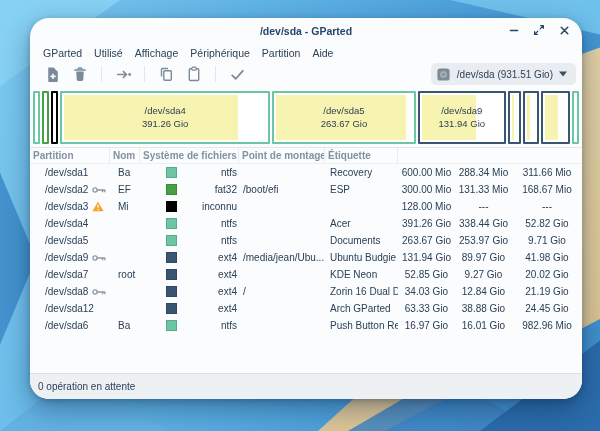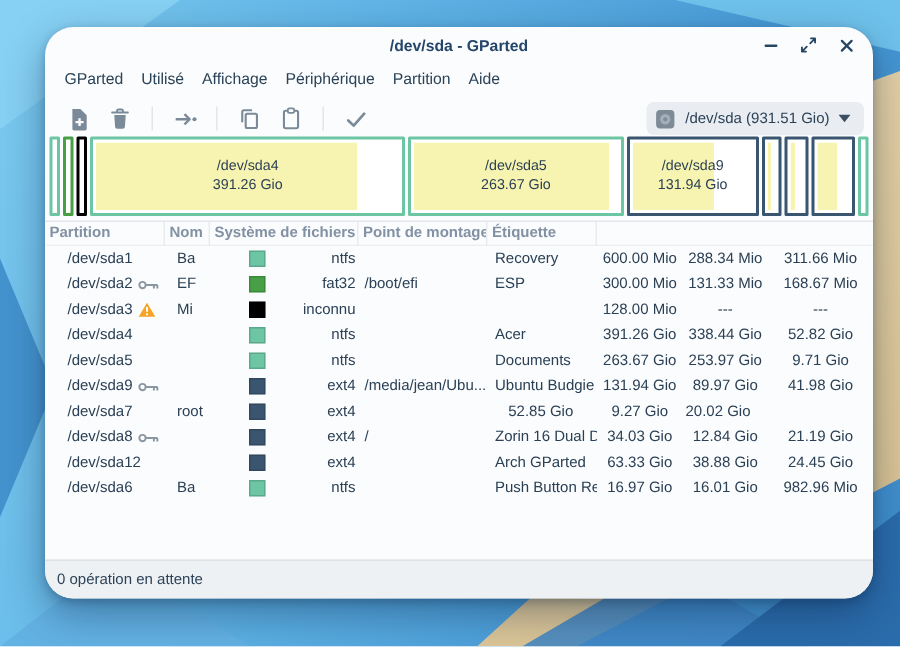--- a/index.html
+++ b/index.html
@@ -26,21 +26,21 @@
 
   .titlebar { height:24px; flex:0 0 24px; position:relative; }
   .win-title { position:absolute; left:0; right:0; top:0; height:24px; line-height:26px;
                text-align:center; font-size:10.5px; font-weight:bold; color:#24466b; }
   .win-controls { position:absolute; right:10px; top:0; height:24px; display:flex; align-items:center; gap:9px; }
   .win-btn { width:16px; height:16px; display:flex; align-items:center; justify-content:center; cursor:pointer; }
 
   .menubar { height:21px; flex:0 0 21px; display:flex; align-items:center; padding-left:7px; }
   .menu-item { font-size:10.5px; color:#2b4358; padding:2px 6px; cursor:default; }
 
-  .toolbar { height:27px; flex:0 0 27px; display:flex; align-items:flex-end; padding:0 6px 0 8px; }
+  .toolbar { height:27px; flex:0 0 27px; display:flex; align-items:flex-start; padding:0 6px 0 8px; }
   .tool-btn { width:28px; height:22px; display:flex; align-items:center; justify-content:center; border-radius:4px; }
   .tool-sep { width:1px; height:16px; background:#e2e6ea; margin:0 7px; }
   .device-selector { margin-left:auto; height:22px; background:#e9edf1; border-radius:5px;
                      display:flex; align-items:center; gap:6px; padding:0 9px 0 5px;
                      font-size:10px; color:#2c4257; }
 
   
   .diskbar { height:57px; flex:0 0 57px; display:flex; gap:2px; padding:1px 3px 3px 3px; }
   .seg { position:relative; border:2px solid #888; background:#fff; border-radius:1px; }
   .seg-in { position:absolute; inset:2px; background:#fff; overflow:hidden; }
@@ -345,20 +345,21 @@
           <div class="td c7 right">89.97 Gio</div>
           <div class="td c8 right">41.98 Gio</div>
         </div>
         <div class="tr grid-row">
           <div class="td c1">
             <span>/dev/sda7</span>
           </div>
           <div class="td c2">root</div>
           <div class="td c3"><span class="swatch" style="background: rgb(58, 85, 111);"></span><span>ext4</span></div>
           <div class="td c4"></div>
+          <div class="td c5">KDE Neon</div>
           <div class="td c6 right">52.85 Gio</div>
           <div class="td c7 right">9.27 Gio</div>
           <div class="td c8 right">20.02 Gio</div>
         </div>
         <div class="tr grid-row">
           <div class="td c1">
             <span>/dev/sda8</span>
             <span class="sicon">
               <svg width="14" height="10" viewBox="0 0 14 10">
                 <circle cx="3" cy="5" r="2.1" fill="none" stroke="#8a97a3" stroke-width="1.3"></circle>

